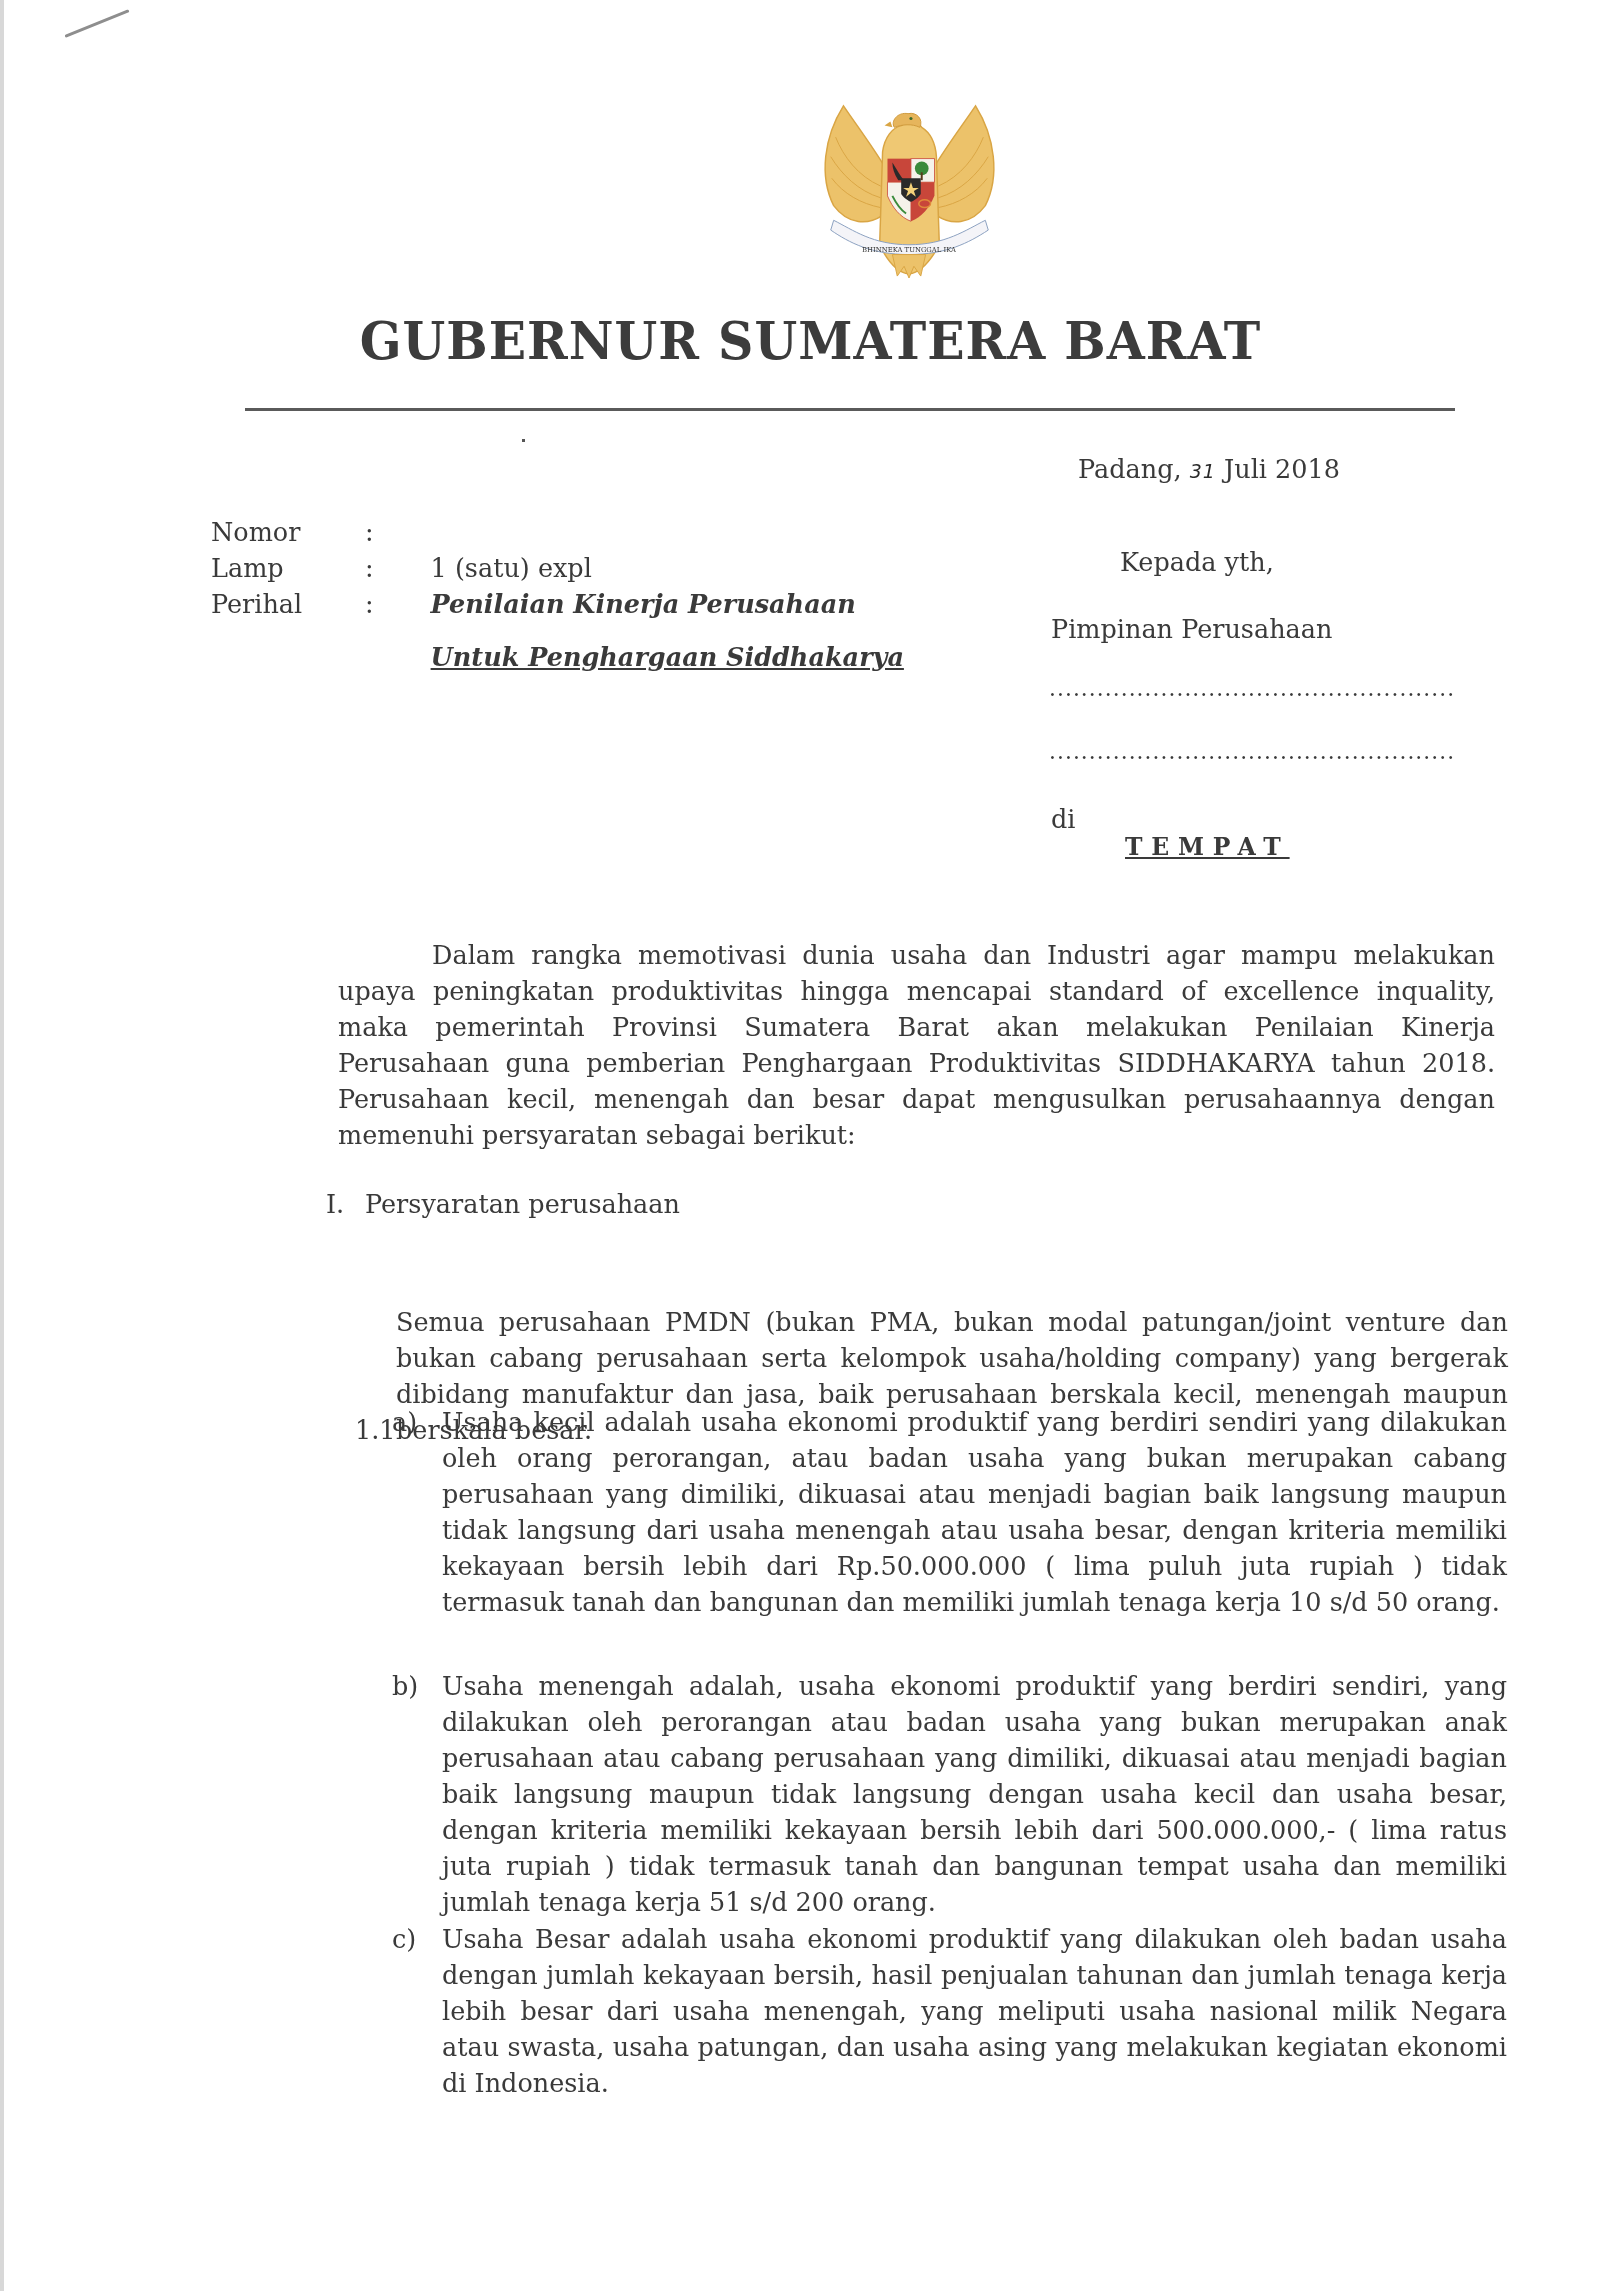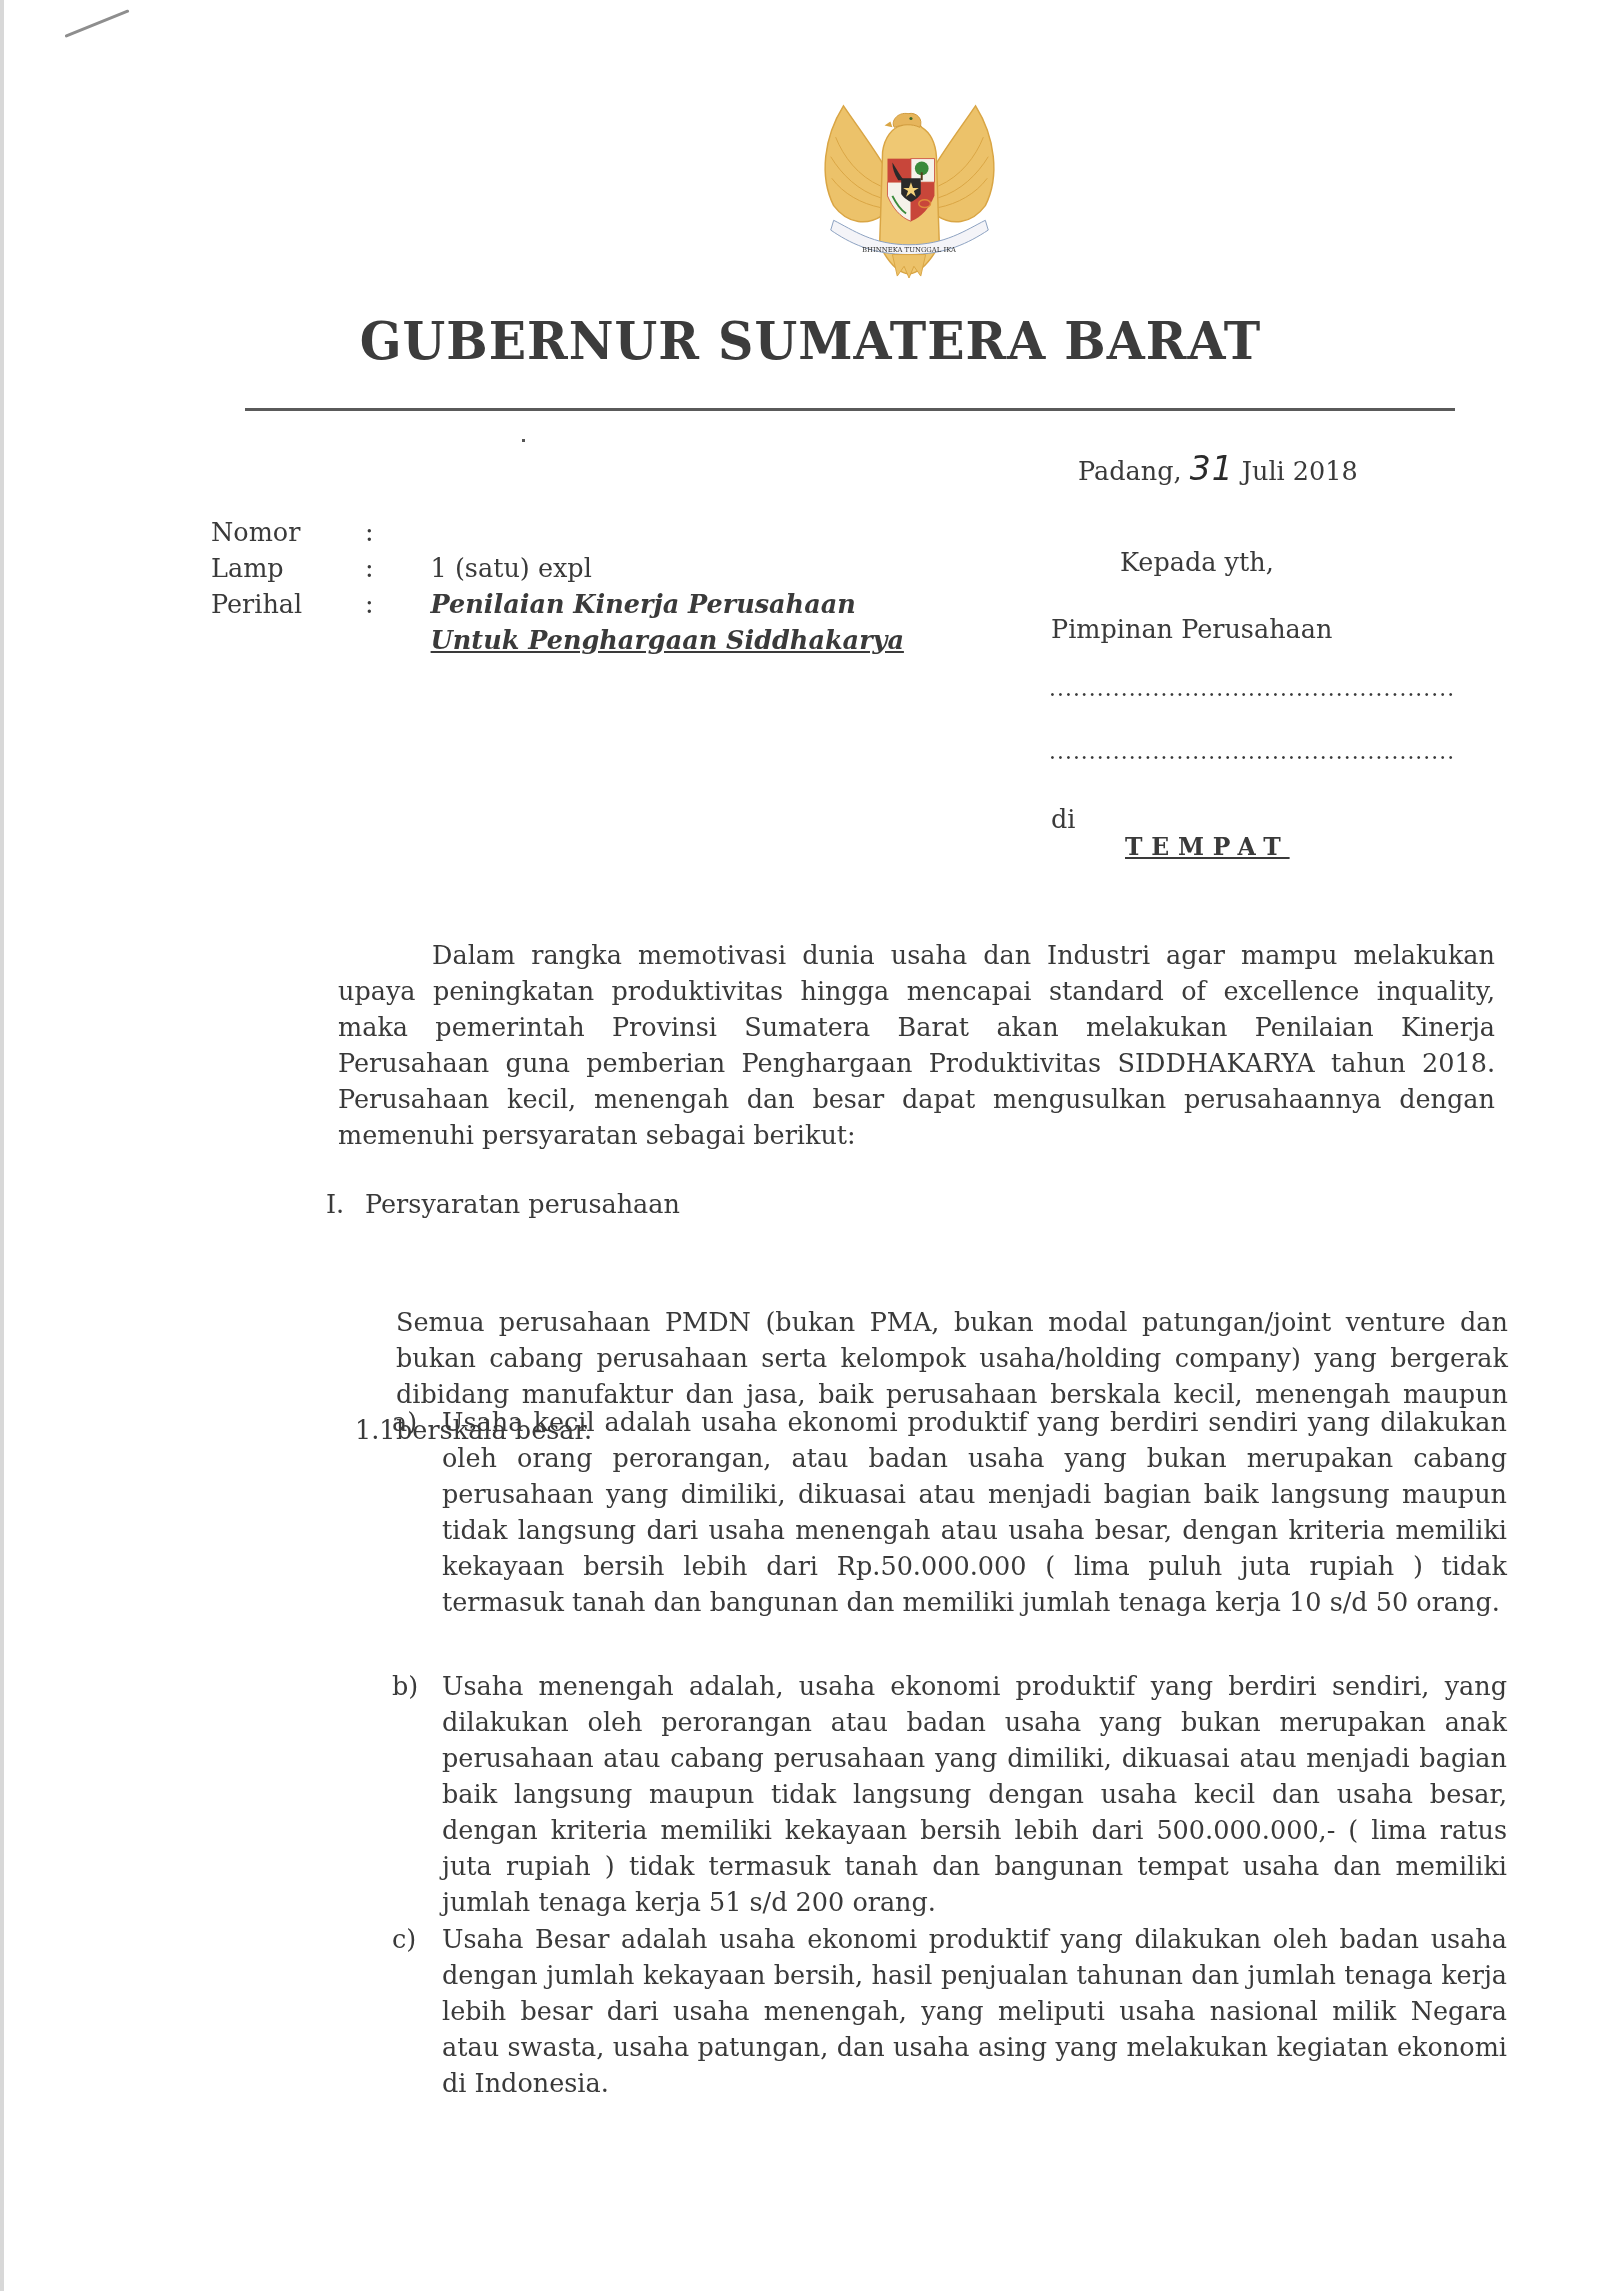--- a/index.html
+++ b/index.html
@@ -18,28 +18,28 @@
       position: absolute; left: 0; width: 1621px; top: 312px; text-align: center;
       font-family: "DejaVu Serif", "Liberation Serif", serif;
       font-weight: bold; font-size: 49px; letter-spacing: 1px; color: #3c3c3c;
       transform: scaleY(1.05);
     }
     .rule { position: absolute; left: 245px; top: 408px; width: 1210px; height: 2.9px; background: #5a5a5a; }
     .dot { position: absolute; left: 522px; top: 439px; width: 2.9px; height: 2.9px; background: #555; }
 
     .txt { font-size: 25.5px; line-height: 36px; }
     .date { position: absolute; left: 1078px; top: 451px; white-space: nowrap; }
-    .hand { font-family: "DejaVu Sans", sans-serif; font-style: italic; font-size: 33px; color: #2a2a2a; letter-spacing: 1px; }
+    .hand { font-family: "DejaVu Sans", sans-serif; font-style: italic; font-size: 19px; color: #2a2a2a; letter-spacing: 1px; }
 
     .meta { position: absolute; left: 211px; top: 514px; }
     .meta-row { display: flex; white-space: nowrap; gap: 48px; }
     .meta-label { width: 106px; }
     .meta-sep { width: 17.6px; }
     .perihal-val { font-style: italic; font-weight: bold; }
-    .perihal-val .l2 { text-decoration: underline; }
+    .perihal-val .l2 { text-decoration: underline; margin-top: 17px; }
 
     .kepada { position: absolute; left: 1120px; top: 544px; }
     .pimpinan { position: absolute; left: 1051px; top: 611px; }
     .dots { position: absolute; left: 1049px; white-space: nowrap; letter-spacing: 1.1px; font-size: 21.6px; }
     .dots1 { top: 676px; }
     .dots2 { top: 739px; }
     .di { position: absolute; left: 1051px; top: 801px; }
     .tempat {
       position: absolute; left: 1125px; top: 833px; font-weight: bold; letter-spacing: 8.8px;
       text-decoration: underline; font-size: 23.5px; text-align: center;

